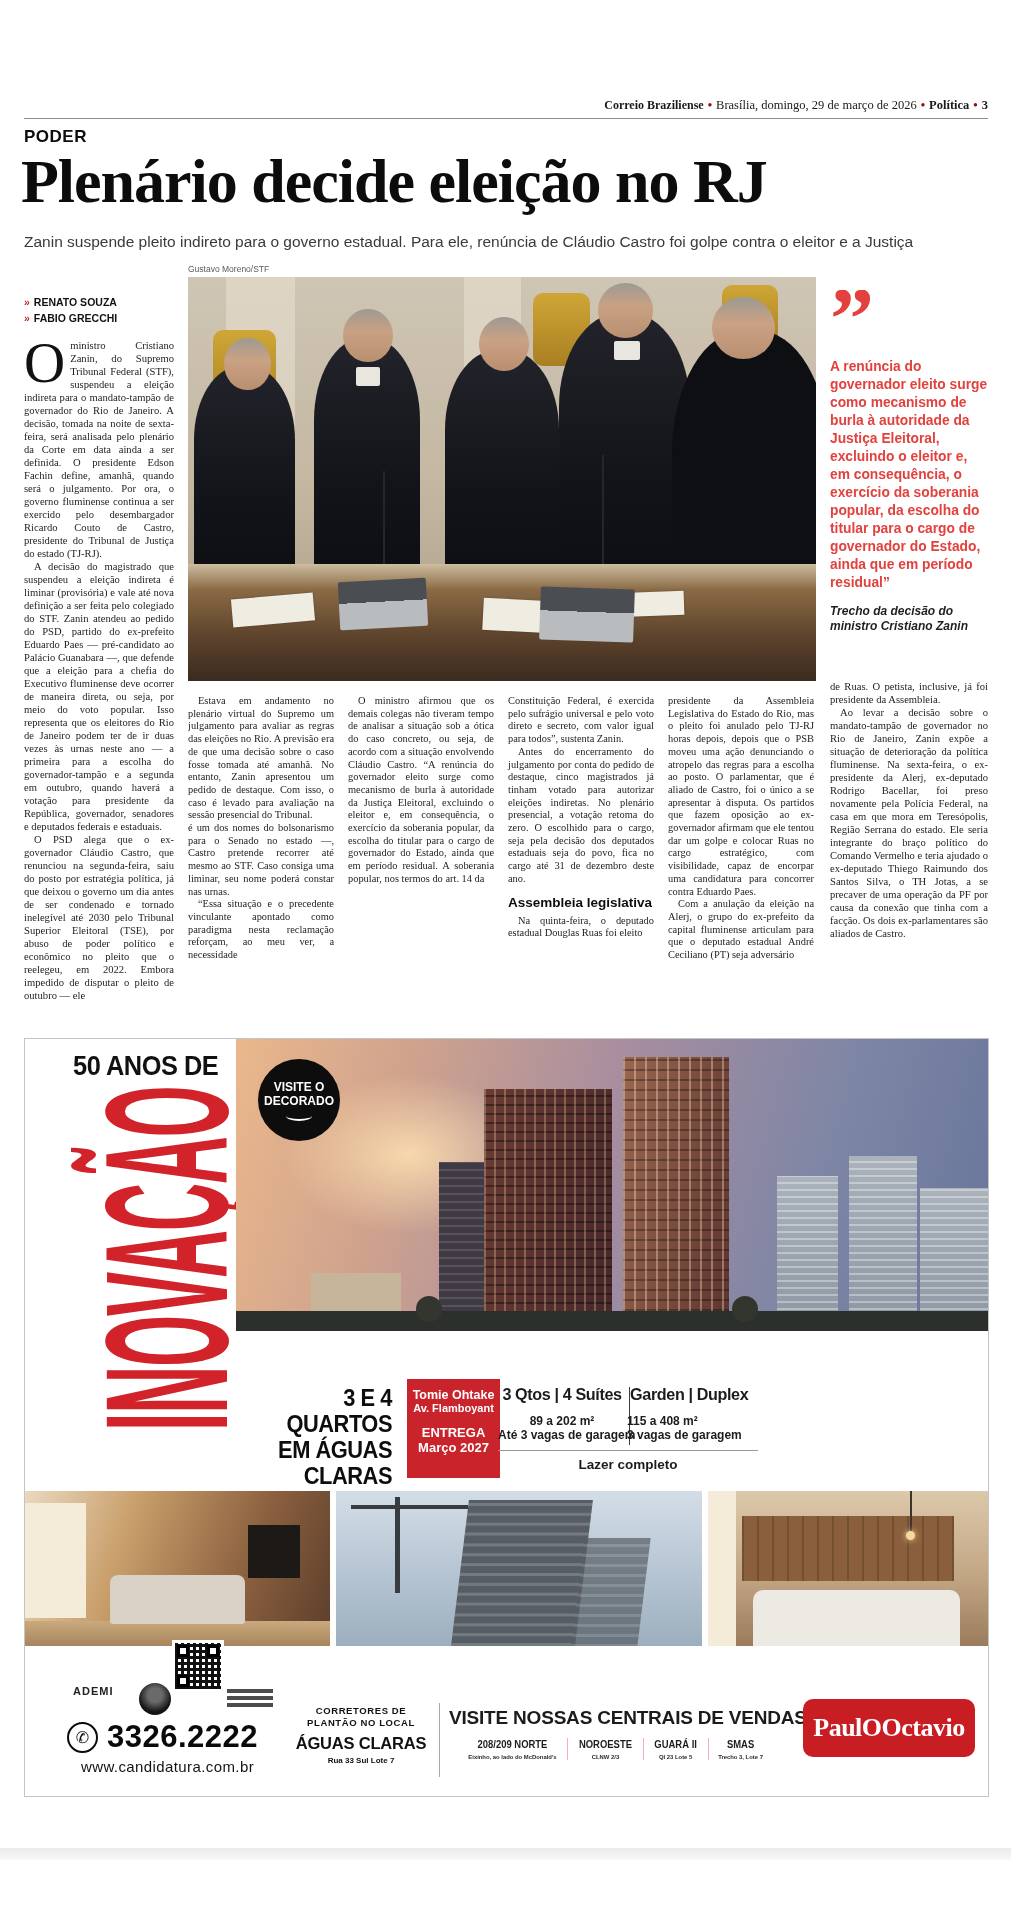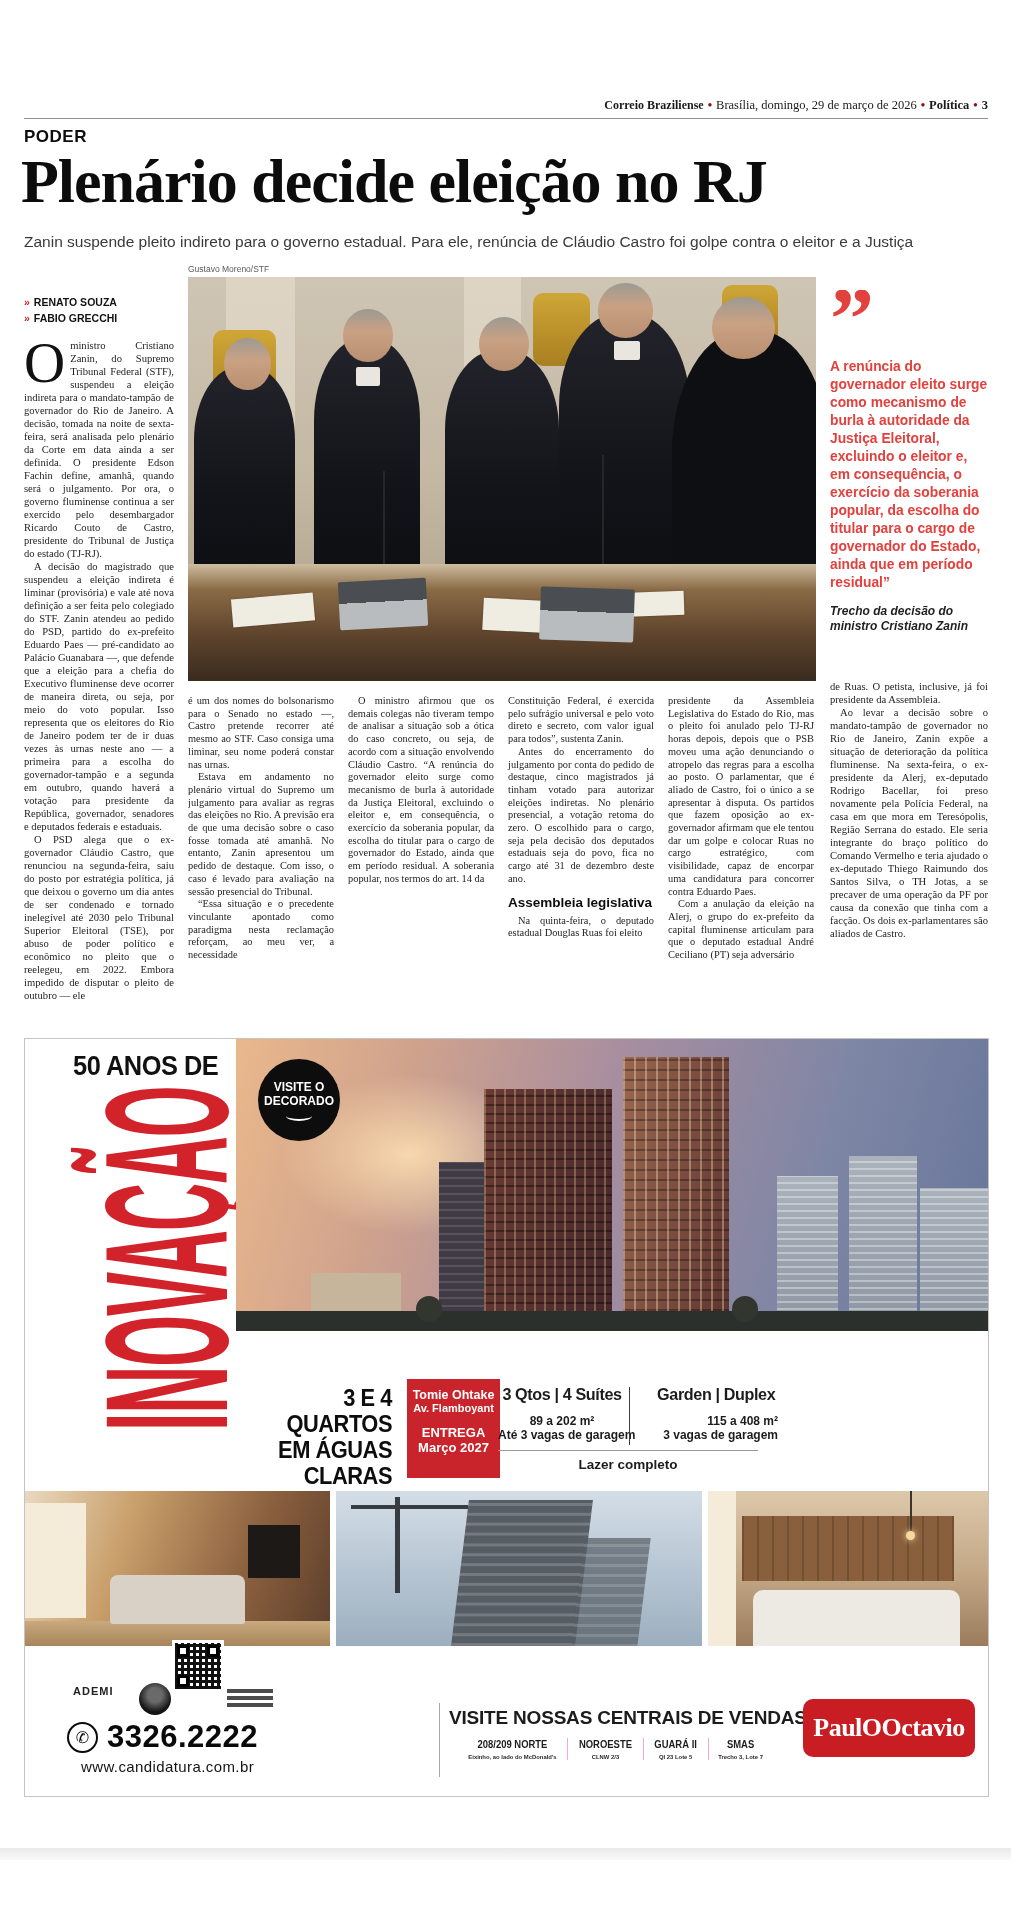--- a/index.html
+++ b/index.html
@@ -76,21 +76,21 @@
   .badge-swoosh{width:26px;height:8px;border-bottom:2px solid #fff;border-radius:50%;margin-top:3px;}
 
   .ad-strip{left:211px;top:292px;width:752px;height:160px;background:#fff;}
   .quartos{left:8px;top:54px;width:148px;text-align:right;font-size:23px;line-height:26px;font-weight:bold;letter-spacing:-.5px;color:#0d0d0d;transform:scaleX(.95);transform-origin:right;}
   .projbox{left:171px;top:48px;width:93px;height:99px;background:#c9242b;color:#fff;text-align:center;box-sizing:border-box;padding-top:9px;}
   .pb-name{font-size:12.5px;font-weight:bold;line-height:14px;}
   .pb-addr{font-size:11px;font-weight:bold;line-height:13px;}
   .pb-entrega{margin-top:10px;font-size:13px;font-weight:bold;line-height:15px;}
   .pb-date{font-size:13px;font-weight:bold;line-height:15px;}
   .unitA{left:262px;top:54px;width:128px;text-align:center;}
-  .unitB{left:418px;top:54px;width:124px;text-align:right;}
+  .unitB{left:391px;top:54px;width:124px;text-align:left;}
   .unit-title{font-size:17px;font-weight:bold;letter-spacing:-.4px;white-space:nowrap;transform:scaleX(.95);transform-origin:center;}
   .unit-area{margin-top:9px;font-size:12px;font-weight:bold;}
   .unit-park{font-size:12px;font-weight:bold;white-space:nowrap;}
   .unit-div{left:393px;top:56px;width:1px;height:58px;background:#3c3c3c;}
   .unit-rule{left:262px;top:119px;width:260px;height:1px;background:#9a9a9a;}
   .lazer{left:262px;top:126px;width:260px;text-align:center;font-size:13.5px;font-weight:bold;}
 
   .ad-photos{left:0;top:452px;width:963px;height:155px;display:flex;gap:6px;}
   .ip{position:relative;height:155px;overflow:hidden;flex:none;}
   .ip1{width:305px;background:linear-gradient(110deg,#ead9c0 0%,#c99f6b 32%,#8a5f3e 70%,#5b3e2b 100%);}
@@ -191,22 +191,22 @@
         <div class="ph desk"></div>
         <div class="ph paper" style="left:7%;bottom:14%;width:13%;height:7%;transform:rotate(-5deg);"></div>
         <div class="ph paper" style="left:47%;bottom:12%;width:14%;height:8%;transform:rotate(3deg);"></div>
         <div class="ph paper" style="left:68%;bottom:16%;width:11%;height:6%;transform:rotate(-2deg);"></div>
         <div class="ph lap" style="left:24%;bottom:13%;width:14%;height:12%;transform:rotate(-3deg);"></div>
         <div class="ph lap" style="left:56%;bottom:10%;width:15%;height:13%;transform:rotate(2deg);"></div>
       </div>
 
       <div class="midcols">
         <div class="mcol">
+          <p class="para indent">Estava em andamento no plenário virtual do Supremo um julgamento para avaliar as regras das eleições no Rio. A previsão era de que uma decisão sobre o caso fosse tomada até amanhã. No entanto, Zanin apresentou um pedido de destaque. Com isso, o caso é levado para avaliação na sessão presencial do Tribunal.</p>
           <p class="para">é um dos nomes do bolsonarismo para o Senado no estado —, Castro pretende recorrer até mesmo ao STF. Caso consiga uma liminar, seu nome poderá constar nas urnas.</p>
-          <p class="para indent">Estava em andamento no plenário virtual do Supremo um julgamento para avaliar as regras das eleições no Rio. A previsão era de que uma decisão sobre o caso fosse tomada até amanhã. No entanto, Zanin apresentou um pedido de destaque. Com isso, o caso é levado para avaliação na sessão presencial do Tribunal.</p>
           <p class="para indent">“Essa situação e o precedente vinculante apontado como paradigma nesta reclamação reforçam, ao meu ver, a necessidade</p>
         </div>
         <div class="mcol">
           <p class="para indent">O ministro afirmou que os demais colegas não tiveram tempo de analisar a situação sob a ótica do caso concreto, ou seja, de acordo com a situação envolvendo Cláudio Castro. “A renúncia do governador eleito surge como mecanismo de burla à autoridade da Justiça Eleitoral, excluindo o eleitor e, em consequência, o exercício da soberania popular, da escolha do titular para o cargo de governador do Estado, ainda que em período residual. A soberania popular, nos termos do art. 14 da</p>
         </div>
         <div class="mcol">
           <p class="para">Constituição Federal, é exercida pelo sufrágio universal e pelo voto direto e secreto, com valor igual para todos”, sustenta Zanin.</p>
           <p class="para indent">Antes do encerramento do julgamento por conta do pedido de destaque, cinco magistrados já tinham votado para autorizar eleições indiretas. No plenário presencial, a votação retoma do zero. O escolhido para o cargo, seja pela decisão dos deputados estaduais seja do povo, fica no cargo até 31 de dezembro deste ano.</p>
           <h3 class="crosshead">Assembleia legislativa</h3>
           <p class="para indent">Na quinta-feira, o deputado estadual Douglas Ruas foi eleito</p>
@@ -316,20 +316,26 @@
       </div>
 
     <div class="abs phone-row">
       <div class="wa">
           <span>✆</span>
         </div>
       <div class="phone">3326.2222</div>
     </div>
     <div class="abs site">www.candidatura.com.br</div>
 
+    <div class="abs duty">
+      <div class="duty-l">CORRETORES DE</div>
+      <div class="duty-l">PLANTÃO NO LOCAL</div>
+      <div class="duty-loc">ÁGUAS CLARAS</div>
+      <div class="duty-addr">Rua 33 Sul Lote 7</div>
+    </div>
 
     <div class="abs vdiv"></div>
 
     <div class="abs centrais">
       <div class="cent-title">VISITE NOSSAS CENTRAIS DE VENDAS</div>
       <div class="cent-row">
         <div class="cent-item">
           <div class="cent-name">208/209 NORTE</div>
           <div class="cent-detail">Eixinho, ao lado do McDonald's</div>
         </div>

